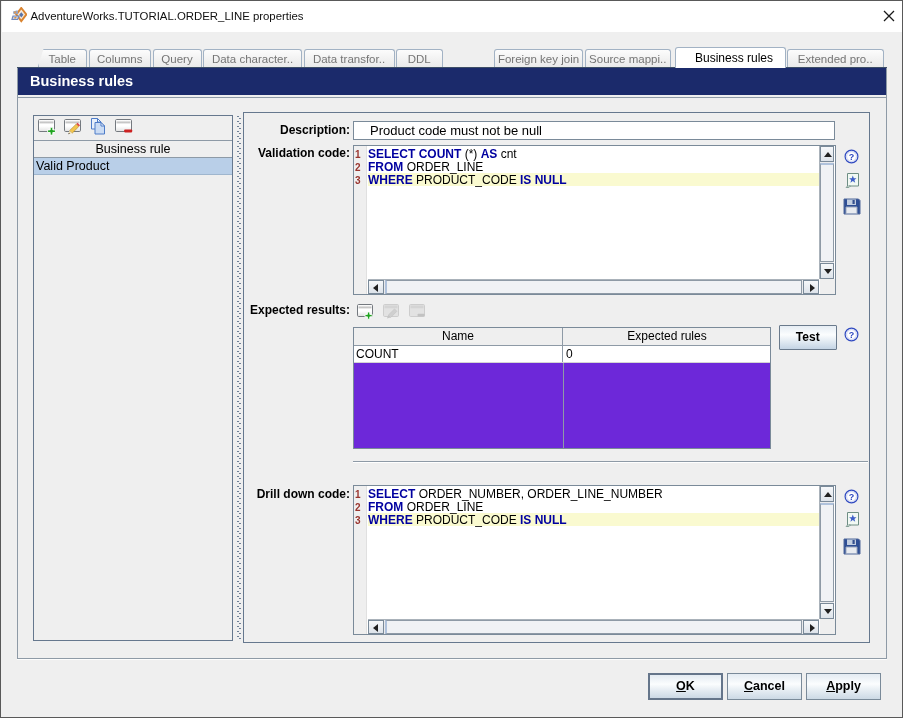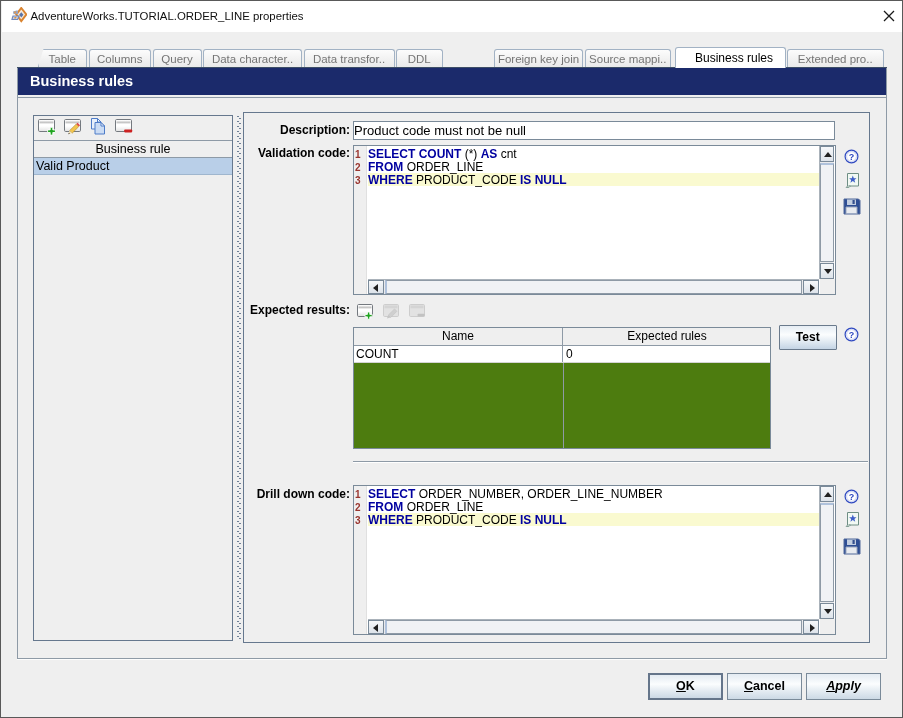--- a/index.html
+++ b/index.html
@@ -15,35 +15,35 @@
   #bluebar{position:absolute;left:16px;top:67px;width:870px;height:27px;background:#1B2A6B;color:#FFF;font-weight:bold;font-size:14.5px;line-height:27px;padding-left:13px;}
   #underbar{position:absolute;left:16px;top:96px;width:870px;height:1px;background:#8E9AA6;}
   .vline{position:absolute;width:1px;background:#8E9AA6;}
   .hline{position:absolute;height:1px;background:#8E9AA6;}
   #lpanel{position:absolute;left:32px;top:114px;width:200px;height:526px;border:1px solid #66788E;background:#EFEFEF;}
   #lhead{position:absolute;left:0px;top:23.5px;width:198px;height:18px;border-top:1px solid #8E9AA6;border-bottom:1px solid #8E9AA6;font-size:12.5px;color:#000;text-align:center;line-height:17px;}
   #lrow{position:absolute;left:0px;top:41.5px;width:198px;height:17px;background:#B9CFE8;border-bottom:1px solid #9FB6CE;font-size:12.5px;color:#000;padding-left:2px;line-height:16px;}
   #split{position:absolute;left:233px;top:114px;width:8px;height:526px;background-image:radial-gradient(circle 0.65px at 4px 1.25px,#6F8096 99%,transparent),radial-gradient(circle 0.65px at 6px 3.75px,#6F8096 99%,transparent);background-size:8px 5px;}
   #rpanel{position:absolute;left:242px;top:111px;width:627px;height:531px;border:1px solid #66788E;}
   .lbl{position:absolute;width:110px;text-align:right;font-weight:bold;font-size:12px;color:#000;}
-  #dfield{position:absolute;left:352px;top:120px;width:482px;height:19px;background:#FFF;border:1px solid #7A8A99;font-size:13px;line-height:17px;padding-left:0;color:#000;}
+  #dfield{position:absolute;left:352px;top:120px;width:482px;height:19px;background:#FFF;border:1px solid #7A8A99;font-size:13px;line-height:17px;padding-left:16px;color:#000;}
   .cbox{position:absolute;left:352px;width:483px;border:1px solid #7A8A99;background:#FFF;}
   .gut{position:absolute;left:0;top:0;width:13px;background:#EFEFEF;border-right:1px solid #E0E0E0;}
   .num{position:absolute;left:1px;width:12px;text-align:left;color:#99352F;font-weight:bold;font-size:10px;line-height:13px;}
   .cline{position:absolute;left:14px;font-size:12px;line-height:13px;white-space:pre;color:#000;}
   .kw{color:#0000A0;font-weight:bold;}
   .yellow{position:absolute;background:#FAFAD0;}
   .vsb{position:absolute;width:15px;background:#E9EAEC;border-left:1px solid #AAB2BA;}
   .hsb{position:absolute;height:15px;background:#E9EAEC;border-top:1px solid #AAB2BA;}
   .sbtn{position:absolute;background:linear-gradient(180deg,#F6F8FA,#DDE3EA);border:1px solid #7A8A99;}
   .thumbv{position:absolute;left:0px;width:14px;background:#F0F2F5;border:1px solid #8E9AA6;border-top:2px solid #AFC2DC;}
   .thumbh{position:absolute;top:0px;height:14px;background:#F0F2F5;border:1px solid #8E9AA6;border-left:2px solid #AFC2DC;}
   .tri{position:absolute;width:0;height:0;}
   .corner{position:absolute;width:15px;height:15px;background:#EFEFEF;}
-  #etable{position:absolute;left:352px;top:326px;width:418px;height:122px;border:1px solid #7A8A99;background:#4d7c0f;}
+  #etable{position:absolute;left:352px;top:326px;width:418px;height:122px;border:1px solid #7A8A99;background:#6d28d9;}
   #ethead{position:absolute;left:0;top:0;width:416px;height:18px;background:#EFEFEF;border-bottom:1px solid #8E9AA6;font-size:12px;}
   #etrow{position:absolute;left:0;top:18px;width:416px;height:17px;background:#FFF;border-bottom:1px solid #D4D4D4;font-size:12px;}
   #testbtn{position:absolute;left:777.5px;top:323.5px;width:58.5px;height:25px;border:1.5px solid #6A7A8C;border-radius:1px;background:linear-gradient(180deg,#E6EDF4 0%,#FBFDFE 38%,#E8EFF5 60%,#C4D4E4 100%);font-weight:bold;font-size:12px;text-align:center;line-height:22px;}
   #sep{position:absolute;left:352px;top:460px;width:515px;height:2px;background:linear-gradient(180deg,#8E9AA6 50%,#FFF 50%);}
   .btn{position:absolute;top:672px;width:75px;height:27px;border:1px solid #7A8A99;background:linear-gradient(180deg,#E4EBF2 0%,#FBFDFE 40%,#EAF0F5 60%,#CCD9E5 100%);font-weight:bold;font-size:12.5px;text-align:center;line-height:25px;color:#000;}
   #okbtn{border:2px solid #65758A;line-height:23px;}
 </style>
 </head>
 <body>
 <div id="win">
@@ -256,14 +256,14 @@
         </div>
       <div class="thumbh" style="left:17px;width:417px;"></div>
       <div class="sbtn" style="left:435px;top:0px;width:16px;height:14px;">
           <div class="tri" style="left:6px;top:3px;border-top:4px solid transparent;border-bottom:4px solid transparent;border-left:5px solid #202020;"></div>
         </div>
     </div>
     <div class="corner" style="left:466px;top:133px;"></div>
   </div>
   <div class="btn" id="okbtn" style="left:647px;"><u>O</u>K</div>
   <div class="btn" style="left:726px;"><u>C</u>ancel</div>
-  <div class="btn" style="left:805px;font-style:italic;"><u>A</u>pply</div>
+  <div class="btn" style="left:805px;"><u>A</u>pply</div>
 </div>
 
 </body></html>

